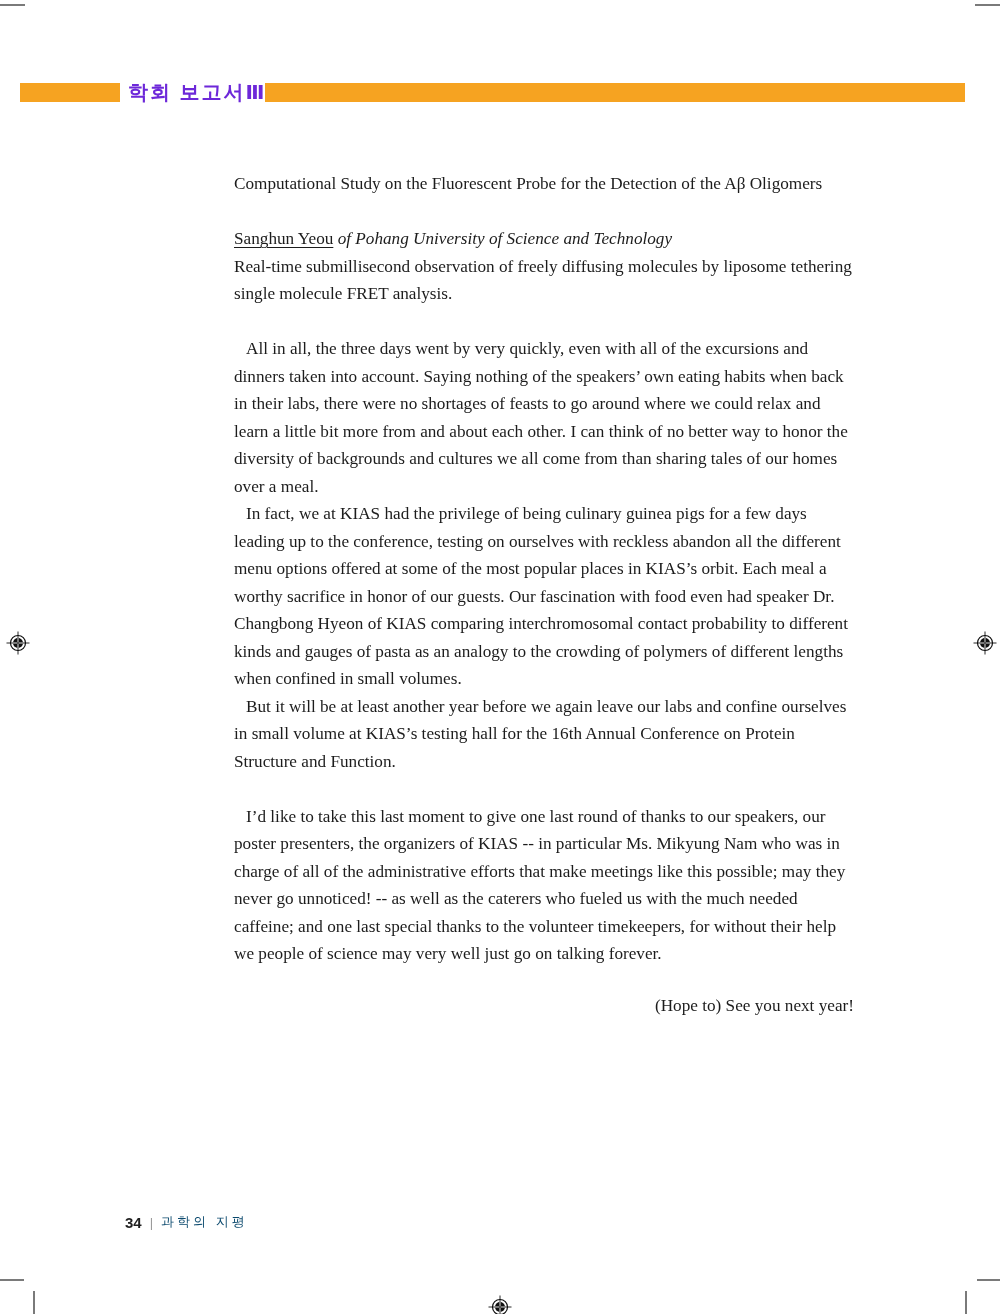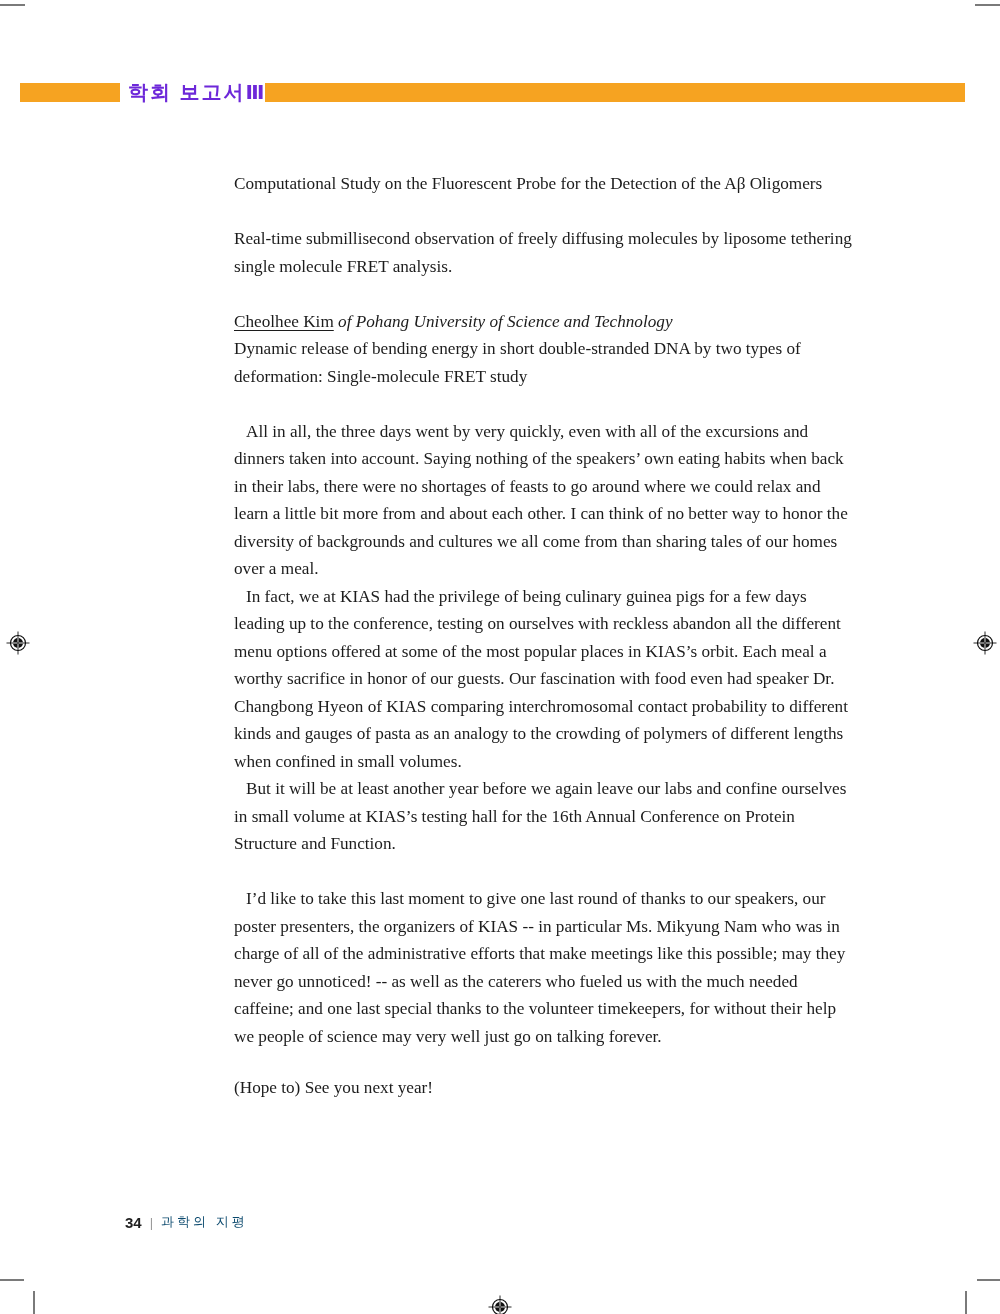--- a/index.html
+++ b/index.html
@@ -49,21 +49,21 @@
   .content p { margin: 0; }
   .speaker { margin: 0 0 27.5px 0; }
   .speaker-name {
     text-decoration: underline;
     text-underline-offset: 3px;
     text-decoration-thickness: 1px;
   }
   .speaker-aff { font-style: italic; }
   .para.indent { text-indent: 12px; }
   .gap-before { margin-top: 27.5px !important; }
-  .gap-before-sm { margin-top: 24px !important; }
+  .gap-before-sm { margin-top: 24px !important; text-align: right; }
 
   
   .footer {
     position: absolute; left: 125px; top: 1213px;
     display: flex; align-items: center;
     font-family: "Liberation Sans", "DejaVu Sans", sans-serif;
   }
   .footer .page-num { font-size: 15px; font-weight: bold; color: #1f1f1f; }
   .footer .sep { font-size: 13px; color: #999; margin: 0 8px; }
   .footer .pub { font-size: 13px; color: #0c4a6e; letter-spacing: 3px; }
@@ -109,27 +109,24 @@
   <span class="hdr-bar hdr-bar-right" style="background: rgb(246, 163, 33);"></span>
 </header>
 
 <main class="content">
 
   <section class="speaker">
     <p>Computational Study on the Fluorescent Probe for the Detection of the Aβ Oligomers</p>
   </section>
 
   <section class="speaker">
+    <p><span class="speaker-name">Sanghun Yeou</span><span class="speaker-aff"> of Pohang University of Science and Technology</span></p>
     <p>Real-time submillisecond observation of freely diffusing molecules by liposome tethering single molecule FRET analysis.</p>
   </section>
 
-  <section class="speaker">
-    <p><span class="speaker-name">Cheolhee Kim</span><span class="speaker-aff"> of Pohang University of Science and Technology</span></p>
-    <p>Dynamic release of bending energy in short double-stranded DNA by two types of deformation: Single-molecule FRET study</p>
-  </section>
 
   <p class="para indent">All in all, the three days went by very quickly, even with all of the excursions and dinners taken into account. Saying nothing of the speakers’ own eating habits when back in their labs, there were no shortages of feasts to go around where we could relax and learn a little bit more from and about each other. I can think of no better way to honor the diversity of backgrounds and cultures we all come from than sharing tales of our homes over a meal.</p>
   <p class="para indent">In fact, we at KIAS had the privilege of being culinary guinea pigs for a few days leading up to the conference, testing on ourselves with reckless abandon all the different menu options offered at some of the most popular places in KIAS’s orbit. Each meal a worthy sacrifice in honor of our guests. Our fascination with food even had speaker Dr. Changbong Hyeon of KIAS comparing interchromosomal contact probability to different kinds and gauges of pasta as an analogy to the crowding of polymers of different lengths when confined in small volumes.</p>
   <p class="para indent">But it will be at least another year before we again leave our labs and confine ourselves in small volume at KIAS’s testing hall for the 16th Annual Conference on Protein Structure and Function.</p>
   <p class="para indent gap-before">I’d like to take this last moment to give one last round of thanks to our speakers, our poster presenters, the organizers of KIAS -- in particular Ms. Mikyung Nam who was in charge of all of the administrative efforts that make meetings like this possible; may they never go unnoticed! -- as well as the caterers who fueled us with the much needed caffeine; and one last special thanks to the volunteer timekeepers, for without their help we people of science may very well just go on talking forever.</p>
   <p class="para gap-before-sm">(Hope to) See you next year!</p>
 
 </main>
 
 <footer class="footer">

